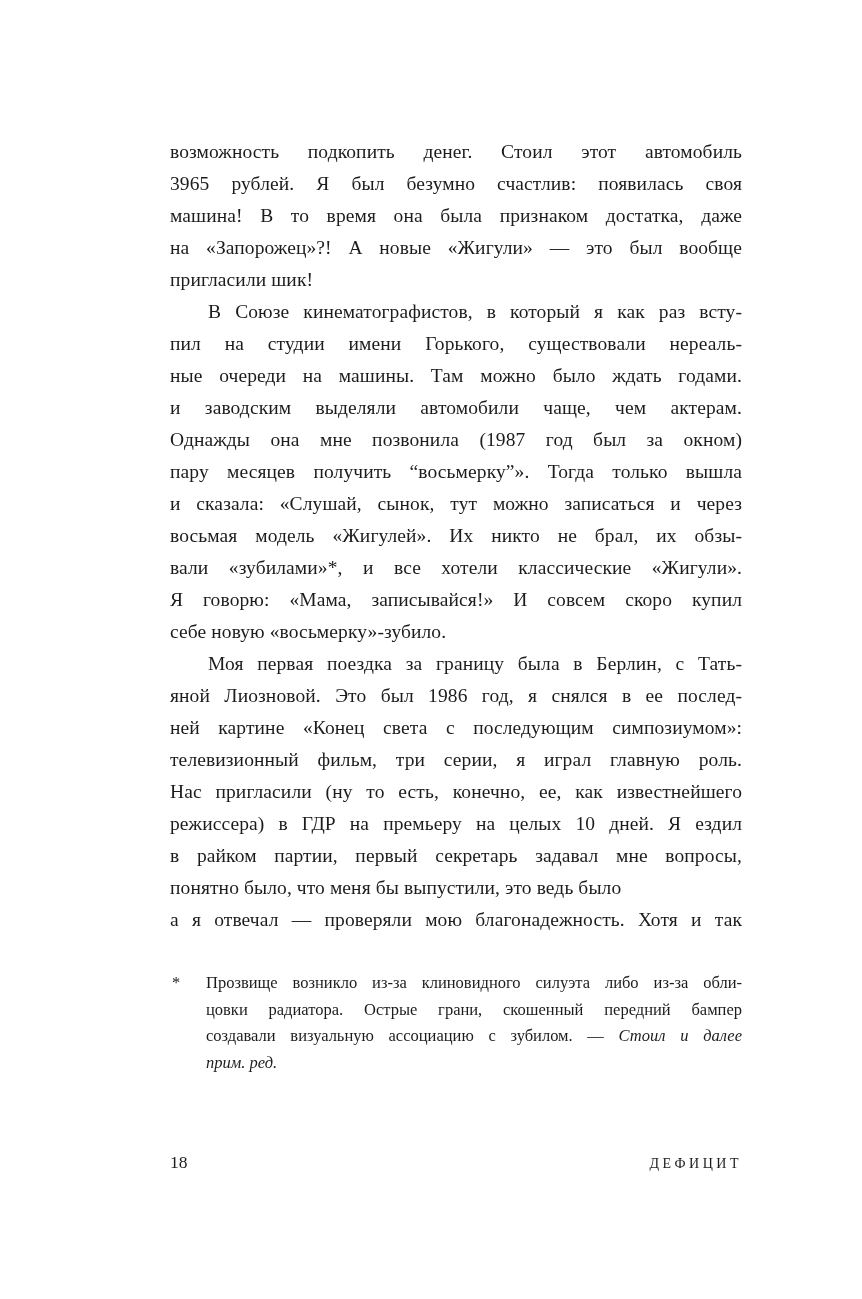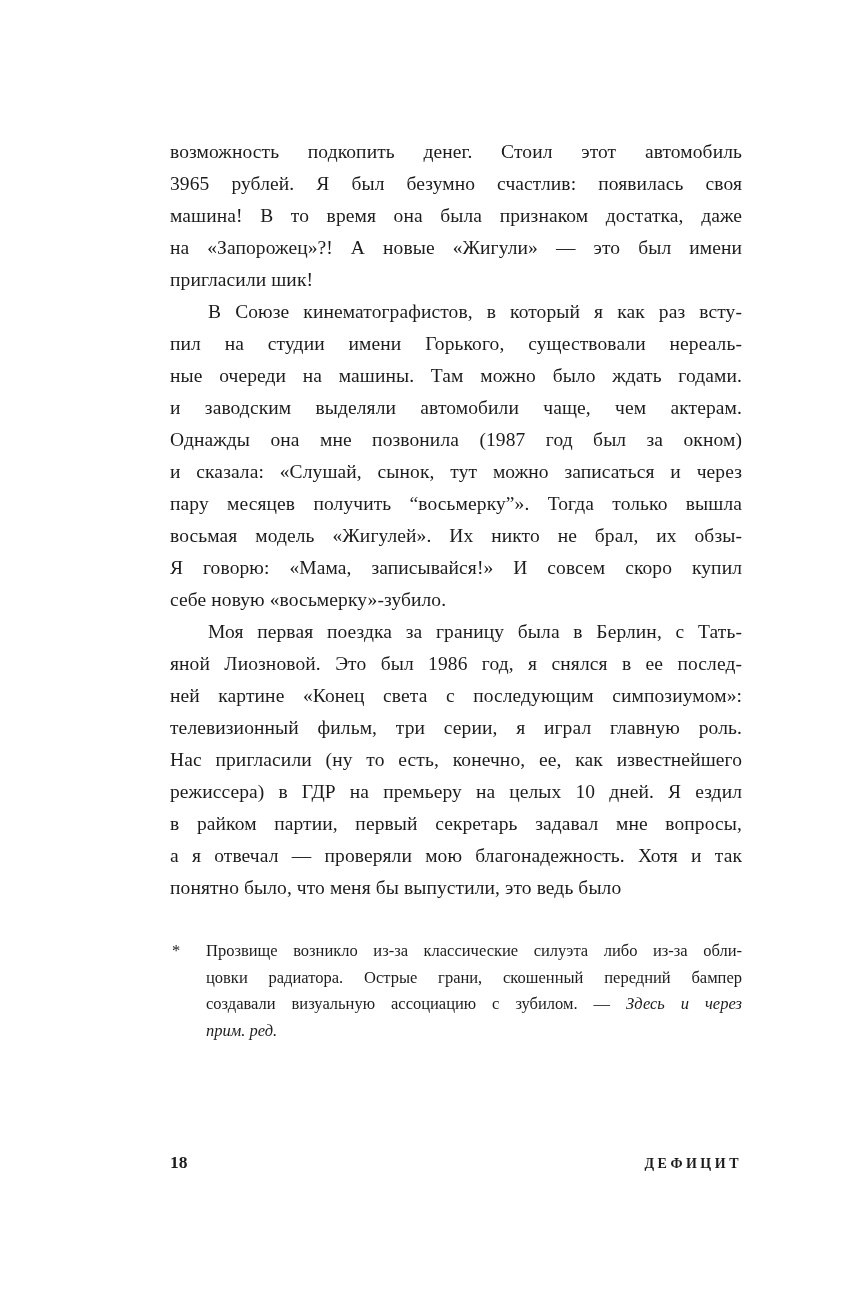--- a/index.html
+++ b/index.html
@@ -59,21 +59,20 @@
   }
   .italic { font-style: italic; }
   .page-footer {
     position: absolute;
     left: 170px;
     top: 1152px;
     width: 572px;
     display: flex;
     justify-content: space-between;
     align-items: baseline;
-    font-weight: bold;
   }
   .page-number {
     font-size: 17.5px;
     color: #1c1c1c;
   }
   .running-title {
     font-size: 14px;
     letter-spacing: 3.5px;
     text-transform: uppercase;
     color: #1c1c1c;
@@ -83,54 +82,55 @@
 <body>
 
 <div class="page">
 
   <main class="text-block">
     <div id="paragraphs">
         <div class="paragraph">
           <div class="line first">возможность подкопить денег. Стоил этот автомобиль</div>
           <div class="line">3965 рублей. Я был безумно счастлив: появилась своя</div>
           <div class="line">машина! В то время она была признаком достатка, даже</div>
-          <div class="line">на «Запорожец»?! А новые «Жигули» — это был имени</div>
+          <div class="line">на «Запорожец»?! А новые «Жигули» — это был вообще</div>
           <div class="line last">пригласили шик!</div>
         </div>
         <div class="paragraph indented">
           <div class="line first">В Союзе кинематографистов, в который я как раз всту-</div>
           <div class="line">пил на студии имени Горького, существовали нереаль-</div>
           <div class="line">ные очереди на машины. Там можно было ждать годами.</div>
           <div class="line">и заводским выделяли автомобили чаще, чем актерам.</div>
           <div class="line">Однажды она мне позвонила (1987 год был за окном)</div>
+          <div class="line">пару месяцев получить “восьмерку”». Тогда только вышла</div>
           <div class="line">и сказала: «Слушай, сынок, тут можно записаться и через</div>
-          <div class="line">пару месяцев получить “восьмерку”». Тогда только вышла</div>
           <div class="line">восьмая модель «Жигулей». Их никто не брал, их обзы-</div>
+          <div class="line">вали «зубилами»*, и все хотели классические «Жигули».</div>
           <div class="line">Я говорю: «Мама, записывайся!» И совсем скоро купил</div>
           <div class="line last">себе новую «восьмерку»-зубило.</div>
         </div>
         <div class="paragraph indented">
           <div class="line first">Моя первая поездка за границу была в Берлин, с Тать-</div>
           <div class="line">яной Лиозновой. Это был 1986 год, я снялся в ее послед-</div>
           <div class="line">ней картине «Конец света с последующим симпозиумом»:</div>
           <div class="line">телевизионный фильм, три серии, я играл главную роль.</div>
           <div class="line">Нас пригласили (ну то есть, конечно, ее, как известнейшего</div>
           <div class="line">режиссера) в ГДР на премьеру на целых 10 дней. Я ездил</div>
           <div class="line">в райком партии, первый секретарь задавал мне вопросы,</div>
+          <div class="line last">понятно было, что меня бы выпустили, это ведь было</div>
           <div class="line">а я отвечал — проверяли мою благонадежность. Хотя и так</div>
-          <div class="line last">понятно было, что меня бы выпустили, это ведь было</div>
         </div>
       </div>
 
     <div class="footnote">
       <span class="fn-marker">*</span>
       <div id="footnote-lines">
-          <div class="fn-line"><span>Прозвище возникло из-за классические силуэта либо из-за обли-</span></div>
+          <div class="fn-line"><span>Прозвище возникло из-за клиновидного силуэта либо из-за обли-</span></div>
           <div class="fn-line"><span>цовки радиатора. Острые грани, скошенный передний бампер</span></div>
-          <div class="fn-line"><span>создавали визуальную ассоциацию с зубилом. — </span><span class="italic">Здесь и через</span></div>
+          <div class="fn-line"><span>создавали визуальную ассоциацию с зубилом. — </span><span class="italic">Стоил и далее</span></div>
           <div class="fn-line last"><span class="italic">прим. ред.</span></div>
         </div>
     </div>
   </main>
 
   <footer class="page-footer">
     <span class="page-number">18</span>
     <span class="running-title">Дефицит</span>
   </footer>
 

